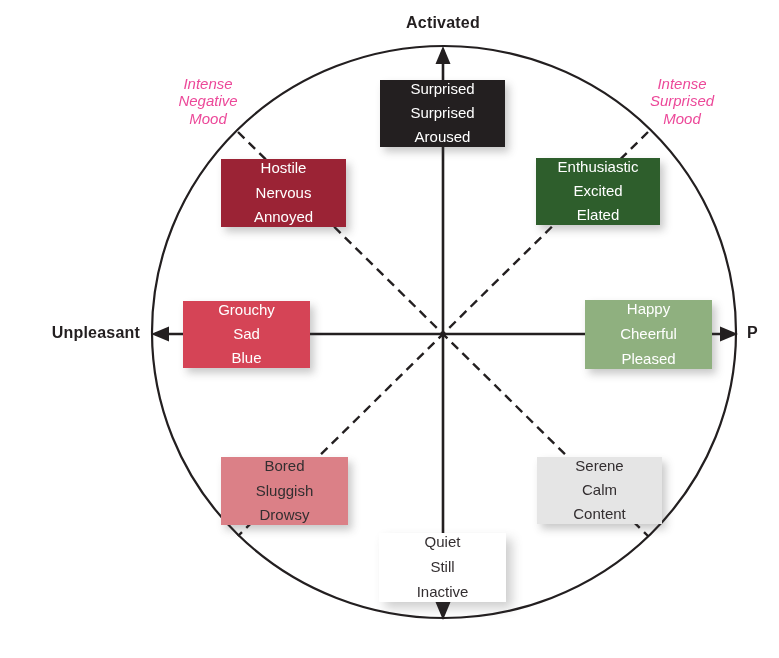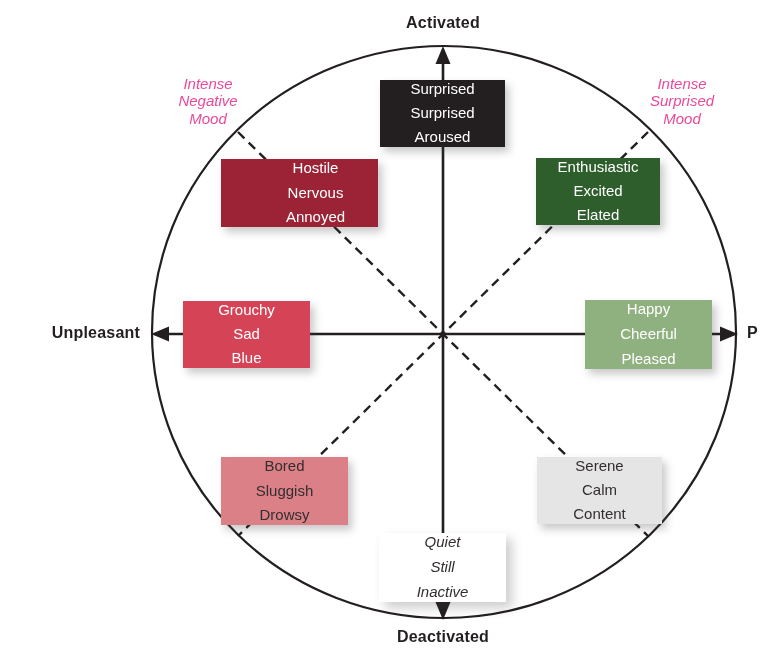--- a/index.html
+++ b/index.html
@@ -58,42 +58,41 @@
     <line class="dashed" x1="648" y1="132" x2="238" y2="536"></line>
     <line x1="155" y1="334" x2="732" y2="334"></line>
     <line x1="443" y1="50" x2="443" y2="614"></line>
     <polygon points="443,46 435.5,64 450.5,64"></polygon>
     <polygon points="443,620 435.5,602 450.5,602"></polygon>
     <polygon points="151,334 169,326.5 169,341.5"></polygon>
     <polygon points="738,334 720,326.5 720,341.5"></polygon>
   </svg>
 
   <div class="axis-label" id="lbl-activated">Activated</div>
-  <div class="axis-label" id="lbl-deactivated">Deactivated</div>
   <div class="axis-label" id="lbl-unpleasant">Unpleasant</div>
   <div class="axis-label" id="lbl-pleasant">P</div>
 
   <div class="mood-label" id="lbl-intense-negative">
     <span>Intense</span>
     <span>Negative</span>
     <span>Mood</span>
   </div>
   <div class="mood-label" id="lbl-intense-positive">
     <span>Intense</span>
     <span>Surprised</span>
     <span>Mood</span>
   </div>
 
   <div class="box" id="box-surprised" style="background-color: rgb(35, 31, 32); color: rgb(255, 255, 255);">
     <span>Surprised</span>
     <span>Surprised</span>
     <span>Aroused</span>
   </div>
 
-  <div class="box" id="box-hostile" style="background-color: rgb(155, 35, 53); color: rgb(255, 255, 255); padding-left: 32px;">
+  <div class="box" id="box-hostile" style="background-color: rgb(155, 35, 53); color: rgb(255, 255, 255);">
     <span>Hostile</span>
     <span>Nervous</span>
     <span>Annoyed</span>
   </div>
 
   <div class="box" id="box-grouchy" style="background-color: rgb(213, 68, 86); color: rgb(255, 255, 255);">
     <span>Grouchy</span>
     <span>Sad</span>
     <span>Blue</span>
   </div>
@@ -115,19 +114,19 @@
     <span>Sluggish</span>
     <span>Drowsy</span>
   </div>
 
   <div class="box" id="box-serene" style="background-color: #e5e5e5; color: rgb(51, 46, 48);">
     <span>Serene</span>
     <span>Calm</span>
     <span>Content</span>
   </div>
 
-  <div class="box" id="box-quiet" style="background-color: rgb(255, 255, 255); color: rgb(51, 46, 48); font-style: italic;">
+  <div class="box" id="box-quiet" style="background-color: rgb(255, 255, 255); color: rgb(51, 46, 48);">
     <span>Quiet</span>
     <span>Still</span>
     <span>Inactive</span>
   </div>
 
 </div>
 
 </body></html>

